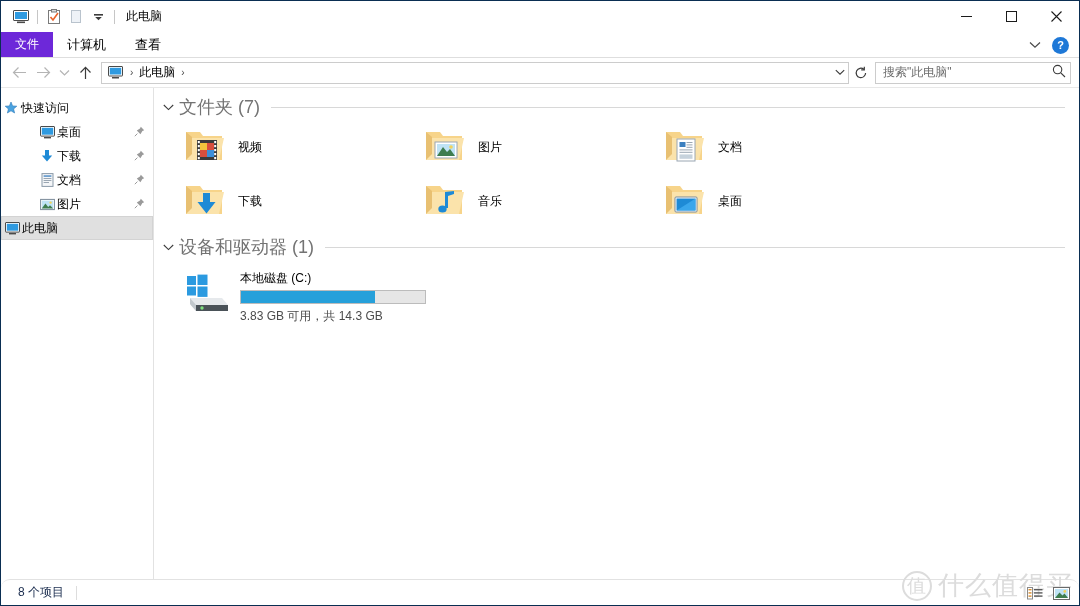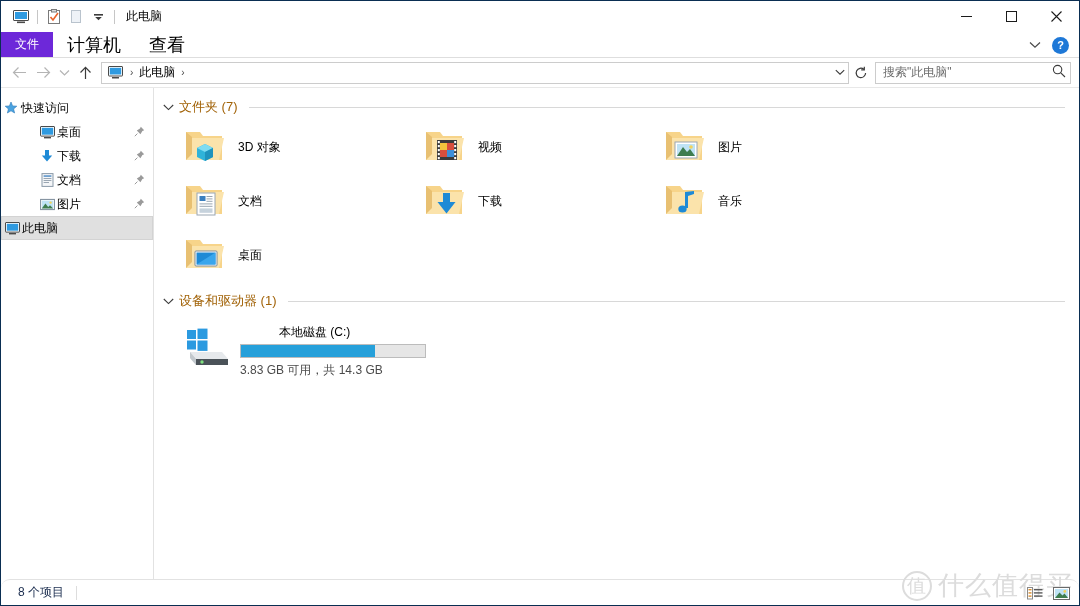--- a/index.html
+++ b/index.html
@@ -43,21 +43,21 @@
   
   .tabsrow {
     height: 26px; min-height: 26px;
     display: flex; align-items: stretch;
     background: #ffffff;
     position: relative;
     border-bottom: 1px solid #dedede;
   }
   .tab {
     display: flex; align-items: center; justify-content: center;
-    font-size: 18px; color: #000000;
+    font-size: 13px; color: #000000;
     padding: 0 14px; min-width: 56px;
     cursor: default;
   }
   .tab.file {
     background: #6d28d9; color: #ffffff; font-size: 12px;
     min-width: 52px;
   }
   .ribbon-right {
     position: absolute; right: 4px; top: 0; height: 26px;
     display: flex; align-items: center; gap: 8px; padding-right: 6px;
@@ -133,39 +133,39 @@
   .lvl1 { padding-left: 36px; }
   .pin { position: absolute; right: 8px; top: 6px; }
 
   
   .content { flex: 1; position: relative; overflow: hidden; background: #ffffff; padding: 8px 0 0 0; }
   .group-header {
     display: flex; align-items: center; gap: 5px;
     padding: 0 14px 0 8px; height: 22px; margin-bottom: 2px;
   }
   .gh-chev { color: #333333; font-size: 11px; width: 12px; display:flex; align-items:center; justify-content:center;}
-  .gh-title { font-size: 13px; color: #a16207; white-space: nowrap; }
+  .gh-title { font-size: 18px; color: #737373; white-space: nowrap; }
   .gh-line { flex: 1; height: 1px; background: #d8d8d8; margin-left: 6px; }
 
   .tiles { display: flex; flex-wrap: wrap; padding-left: 24px; }
   .tile {
     width: 240px; height: 54px;
     display: flex; align-items: center; gap: 10px;
     padding: 0 4px;
   }
   .tile-ico { width: 46px; height: 46px; display: flex; align-items: center; justify-content: center; flex: none; }
   .tile-label { font-size: 12px; color: #000000; white-space: nowrap; }
 
   .drives { padding-left: 24px; padding-top: 2px; }
   .drive {
     width: 260px; display: flex; align-items: flex-start; gap: 8px; padding: 2px 4px;
   }
   .drive-ico { width: 50px; height: 48px; display:flex; align-items:center; justify-content:center; flex:none; margin-top: 6px;}
   .drive-info { padding-top: 6px; }
-  .drive-name { font-size: 12px; color: #000000; margin-bottom: 3px; margin-left: 39px; }
+  .drive-name { font-size: 12px; color: #000000; margin-bottom: 3px; }
   .bar-outer {
     width: 186px; height: 14px;
     border: 1px solid #bcbcbc; background: #e6e6e6;
     padding: 0; overflow: hidden;
   }
   .bar-fill { height: 100%; background: #26a0da; }
   .drive-sub { font-size: 12px; color: #4b4b4b; margin-top: 4px; white-space: nowrap; }
 
   
   .statusbar {
@@ -431,33 +431,20 @@
           <svg width="11" height="7" viewBox="0 0 11 7">
               <path d="M0.8 1 L5.5 5.6 L10.2 1" stroke="#3b3b3b" stroke-width="1.1" fill="none"></path>
             </svg>
         </span>
         <span class="gh-title">文件夹 (7)</span>
         <span class="gh-line"></span>
       </div>
 
       <div class="tiles">
 
-        <div class="tile">
-          <span class="tile-ico">
-            <svg width="46" height="42" viewBox="0 0 46 42">
-              <path d="M4 6 L18 6 L21 10 L40 10 L40 34 L4 34 Z" fill="#f7d48a"></path>
-              <path d="M10 12 L42 12 L37 34 L4 34 Z" fill="#fbe3ab"></path>
-              <path d="M4 6 L4 34 L10 28 L10 11 Z" fill="#e8c072"></path>
-              <path d="M23 18 L31 22 L31 31 L23 35 L15 31 L15 22 Z" fill="#2fb3d9"></path>
-              <path d="M23 18 L31 22 L23 26 L15 22 Z" fill="#7fdcf2"></path>
-              <path d="M23 26 L31 22 L31 31 L23 35 Z" fill="#1f93bd"></path>
-            </svg>
-          </span>
-          <span class="tile-label">3D 对象</span>
-        </div>
 
         <div class="tile">
           <span class="tile-ico">
             <svg width="46" height="42" viewBox="0 0 46 42">
               <path d="M4 6 L18 6 L21 10 L40 10 L40 34 L4 34 Z" fill="#f7d48a"></path>
               <path d="M10 12 L42 12 L37 34 L4 34 Z" fill="#fbe3ab"></path>
               <path d="M4 6 L4 34 L10 28 L10 11 Z" fill="#e8c072"></path>
               <rect x="15" y="14" width="20" height="20" fill="#3b3b3b"></rect>
               <rect x="18" y="17" width="14" height="14" fill="#d94f3d"></rect>
               <rect x="18" y="17" width="7" height="7" fill="#f2c53d"></rect>

